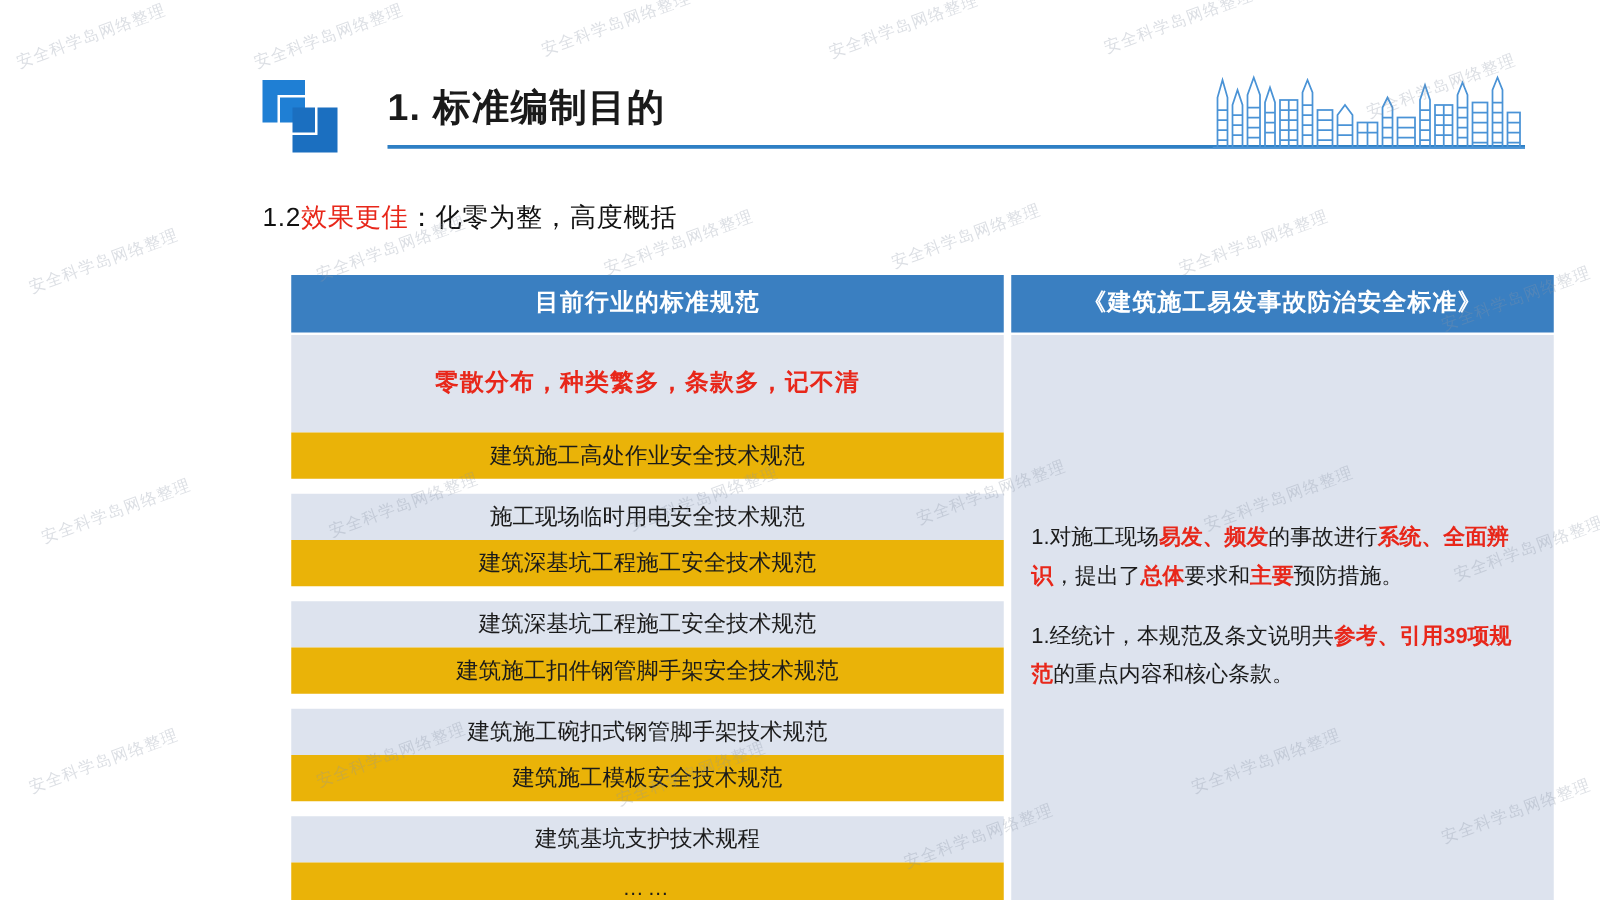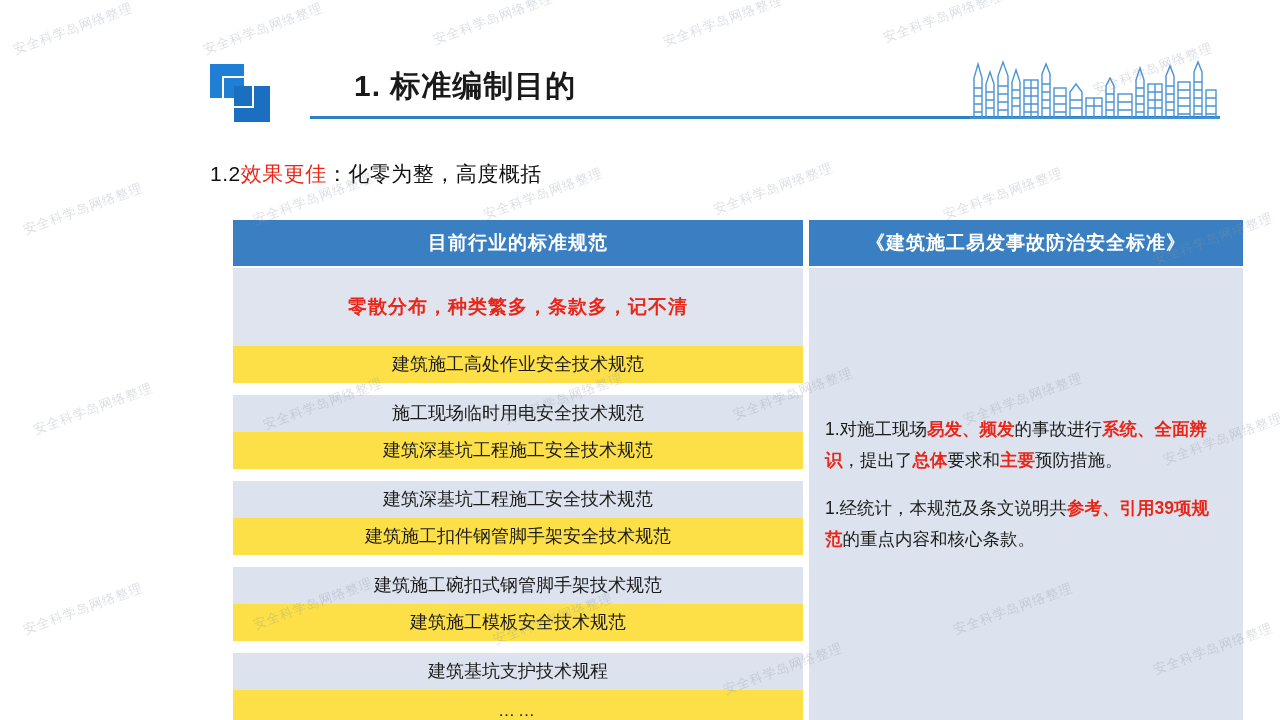--- a/index.html
+++ b/index.html
@@ -57,21 +57,20 @@
   .sq3 { left: 12px; top: 12px; width: 32px; height: 32px; border: 2px solid #ffffff; background: transparent; }
 
   .title {
     position: absolute;
     left: 100px;
     top: 8px;
     font-size: 30px;
     font-weight: bold;
     color: #1a1a1a;
     letter-spacing: 1px;
-    margin-left: 44px;
   }
   .title-rule {
     position: absolute;
     left: 100px;
     top: 58px;
     width: 910px;
     height: 3px;
     background: #2e7fc4;
   }
   .skyline {
@@ -121,21 +120,21 @@
     background: #3a7fc1;
     color: #ffffff;
     font-size: 19px;
     font-weight: bold;
     text-align: center;
     height: 46px;
     line-height: 46px;
     letter-spacing: 1px;
   }
   .row {
-    background: #fde047;
+    background: #eab308;
     color: #1b1b1b;
     font-size: 18px;
     text-align: center;
     height: 37px;
     line-height: 37px;
   }
   .row.alt { background: #dde3ee; margin-top: 12px; }
   .row.first {
     height: 78px;
     line-height: 78px;

